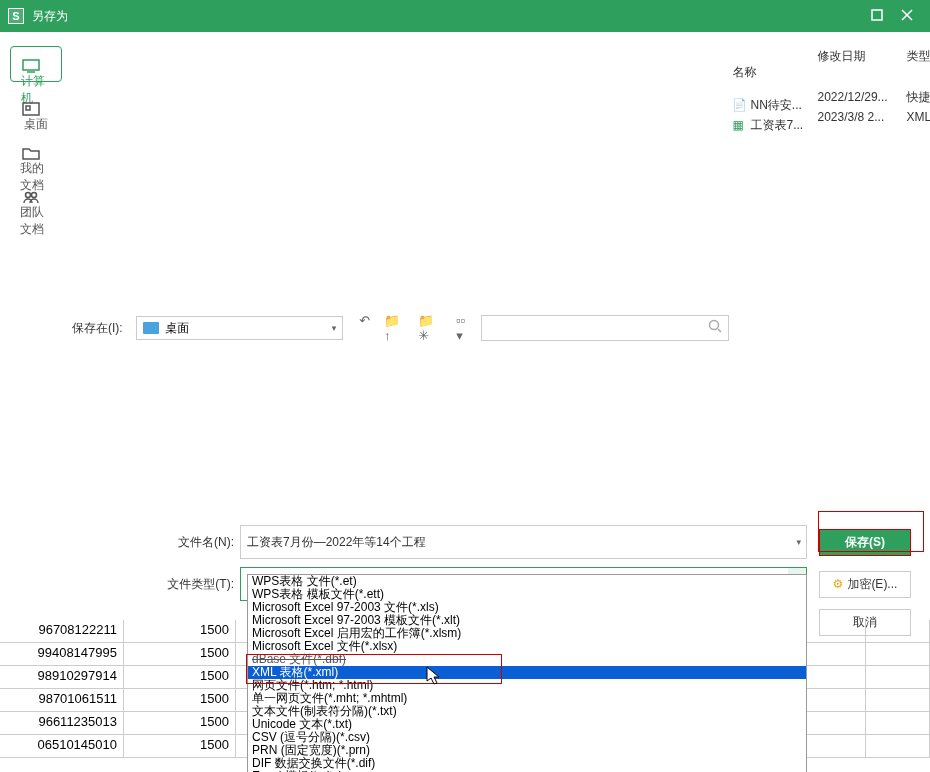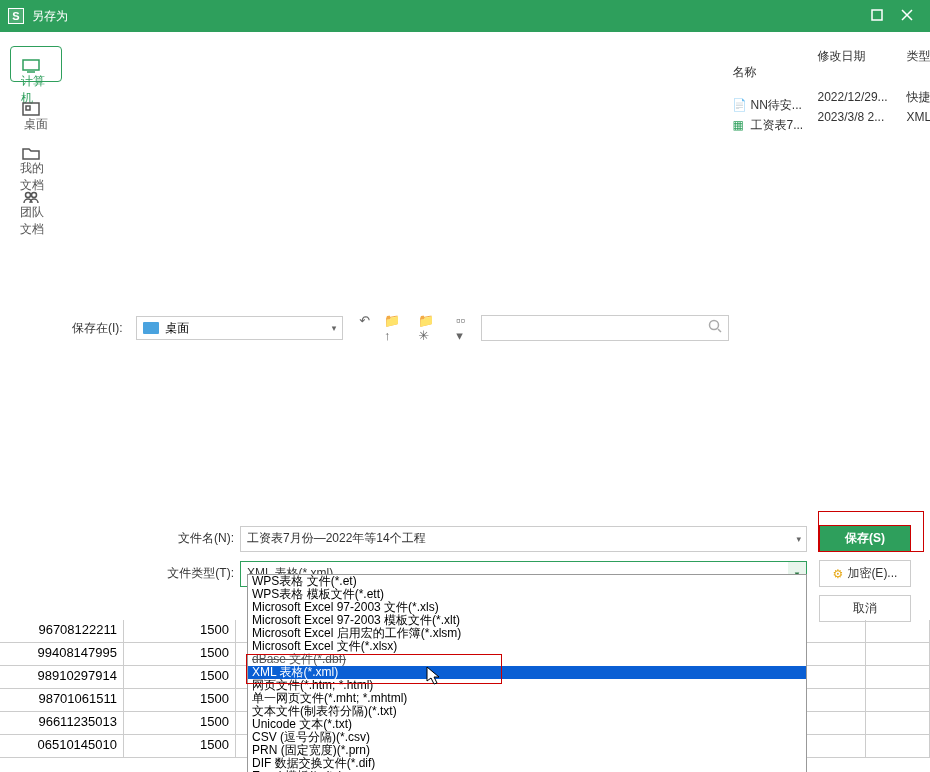--- a/index.html
+++ b/index.html
@@ -34,21 +34,21 @@
 .col-date { width: 89px; }
 .col-type { width: 90px; }
 .col-size { width: 75px; text-align: right; }
 .file-row { display: flex; font-size: 12px; color: #333; align-items: center; height: 20px; }
 .file-row .ficon { width: 16px; height: 14px; margin-right: 2px; display: inline-block; }
 .file-row > div { padding: 0 4px; overflow: hidden; white-space: nowrap; }
 .bottom { padding: 0 12px 0 0; }
 .form-row { display: flex; align-items: center; margin-bottom: 8px; position: relative; }
 .form-row .flabel { width: 240px; text-align: right; font-size: 12px; color: #333; padding-right: 6px; }
 .form-row .finput-wrap { flex: 1; max-width: 567px; position: relative; }
-.form-row input.text-in, .form-row .combo { width: 100%; height: 26px; border: 1px solid #ccc; padding: 0 36px 0 6px; font-size: 12px; color: #333; }
+.form-row input.text-in, .form-row .combo { width: 100%; height: 34px; border: 1px solid #ccc; padding: 0 36px 0 6px; font-size: 12px; color: #333; }
 .form-row .combo { display: flex; align-items: center; cursor: pointer; position: relative; border: 1px solid #2e9f5c; }
 .form-row .combo .arrow2 { position: absolute; right: 0; top: 0; width: 18px; height: 100%; background: #e8f5ec; display: flex; align-items: center; justify-content: center; font-size: 9px; color: #2e7a46; }
 .form-row .dd-arrow { position: absolute; right: 6px; top: 50%; transform: translateY(-50%); font-size: 9px; color: #666; }
 .btn { width: 92px; height: 27px; margin-left: 12px; border: 1px solid #ccc; background: #fff; font-size: 12px; cursor: pointer; color: #333; display: flex; align-items: center; justify-content: center; }
 .btn.primary { background: #2e9f5c; color: #fff; border-color: #2e9f5c; }
 .btn.redbox { border: 1px solid #c00; font-weight: bold; }
 .btn.encrypt { display: flex; align-items: center; justify-content: center; gap: 4px; }
 .dropdown-list { position: absolute; left: 247px; top: 574px; width: 560px; background: #fff; border: 1px solid #999; font-family: "SimSun", monospace; font-size: 12px; z-index: 100; }
 .dropdown-list .opt { padding: 0 4px; line-height: 13px; cursor: pointer; white-space: nowrap; }
 .dropdown-list .opt.strike { text-decoration: line-through; color: #555; }

